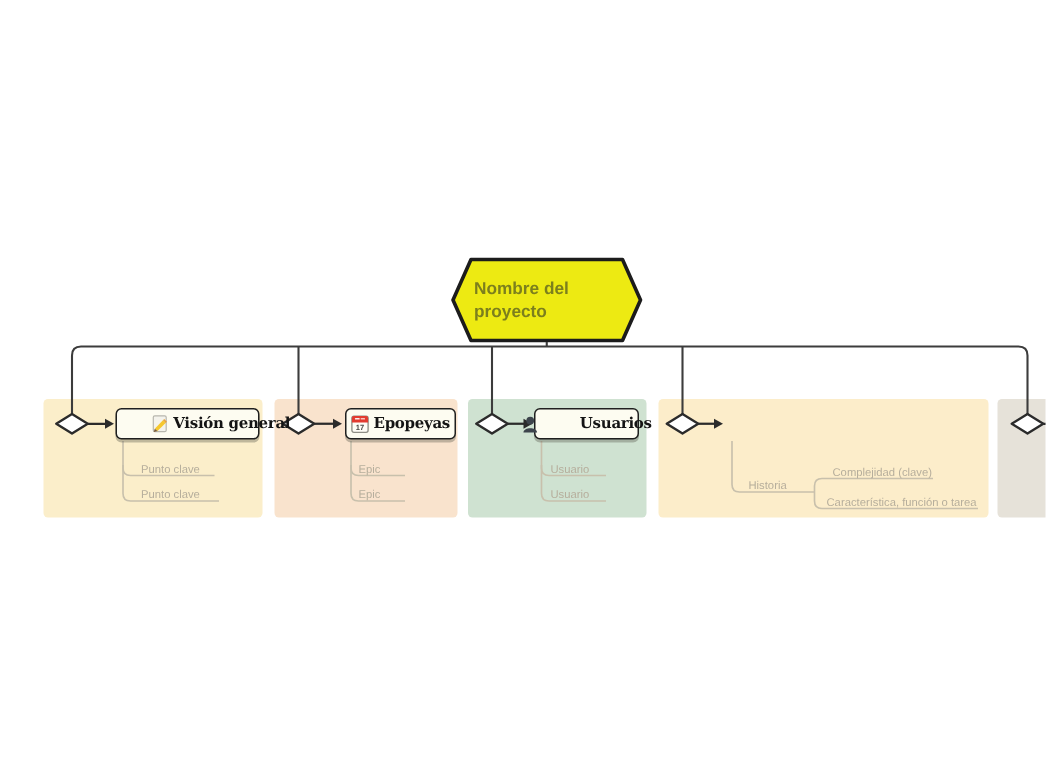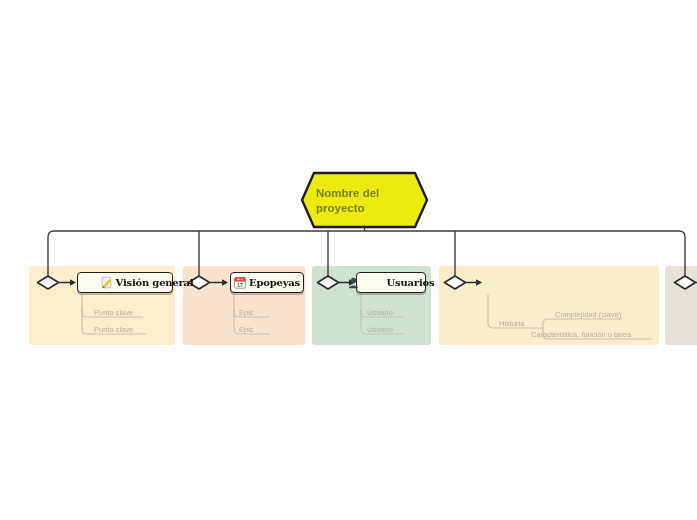--- a/index.html
+++ b/index.html
@@ -139,15 +139,15 @@
   <div class="node n5"></div>
 
   <div class="child" style="left:79px;top:308px">Punto clave</div>
   <div class="child" style="left:79px;top:325px">Punto clave</div>
   <div class="child" style="left:224px;top:308px">Epic</div>
   <div class="child" style="left:224px;top:325px">Epic</div>
   <div class="child" style="left:352px;top:308px">Usuario</div>
   <div class="child" style="left:352px;top:325px">Usuario</div>
   <div class="child" style="left:484px;top:319px">Historia</div>
   <div class="child" style="left:540px;top:310px">Complejidad (clave)</div>
-  <div class="child" style="left:516px;top:330px">Característica, función o tarea</div>
+  <div class="child" style="left:536px;top:330px">Característica, función o tarea</div>
 
 </div>
 
 </body></html>

